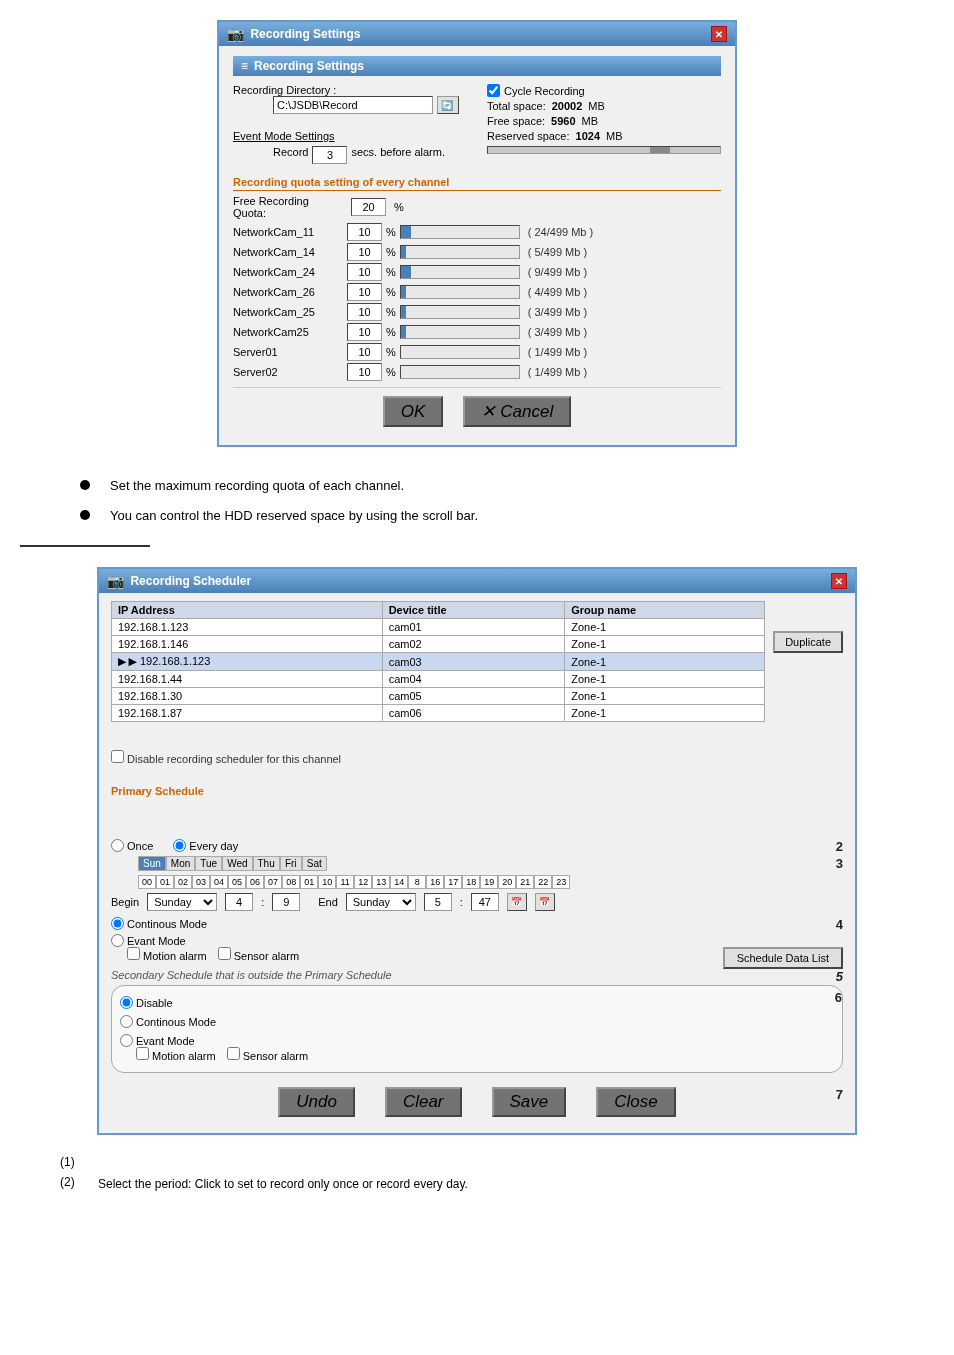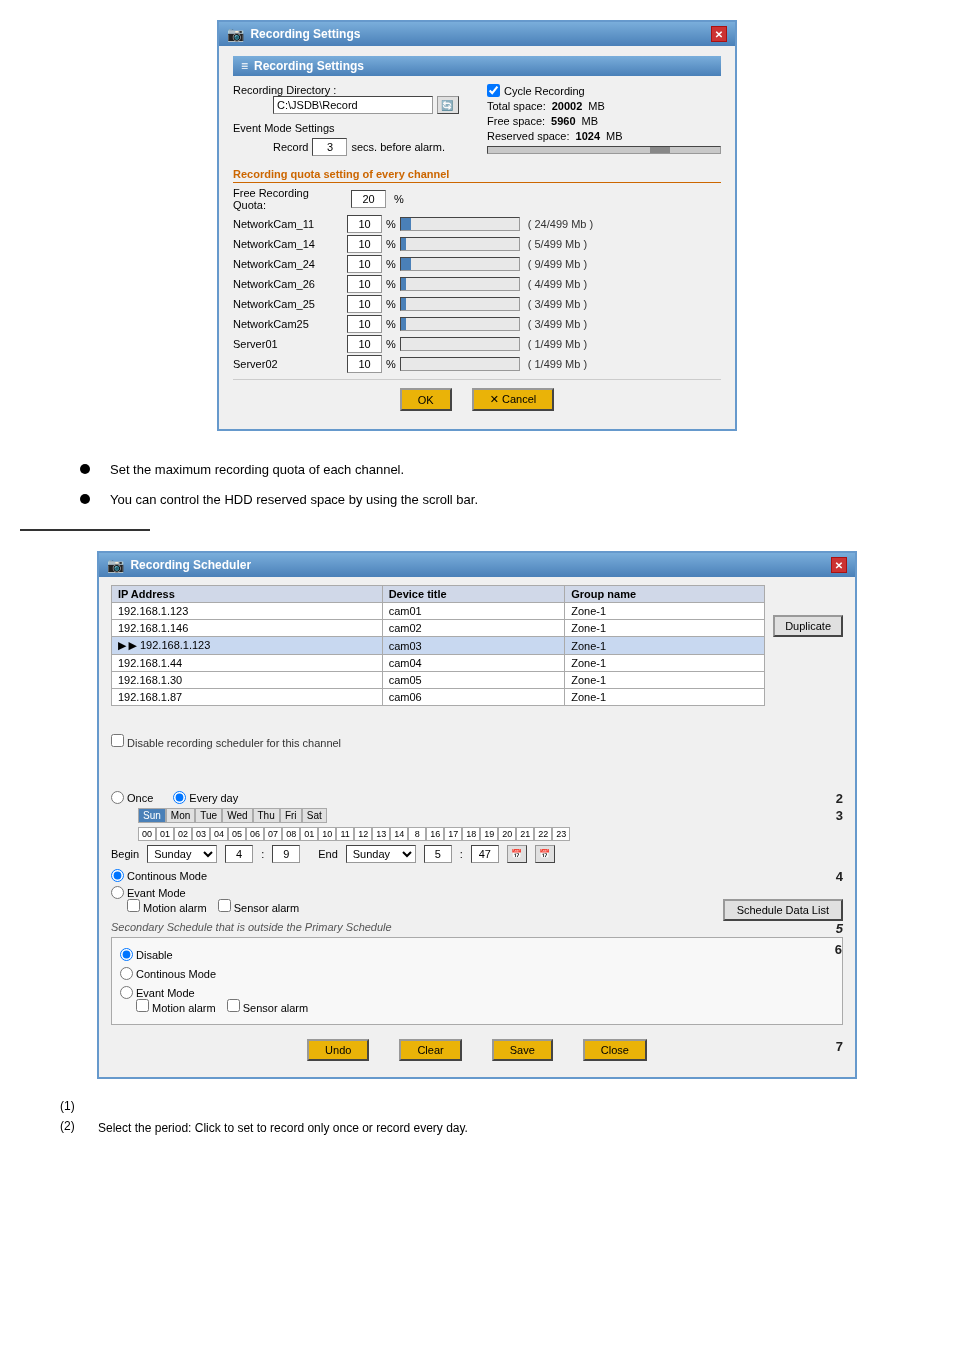--- a/index.html
+++ b/index.html
@@ -64,21 +64,20 @@
       gap: 6px;
     }
     .two-col {
       display: flex;
       gap: 20px;
     }
     .left-col { flex: 1; }
     .right-col { flex: 1; }
     .field-row {
       display: flex;
-      align-items: center;
       margin-bottom: 4px;
       gap: 4px;
       padding-left: 40px;
     }
     .field-label {
       font-size: 11px;
       color: #000;
     }
     .input-box {
       border: 1px inset #999;
@@ -183,26 +182,27 @@
       display: flex;
       justify-content: center;
       gap: 20px;
       padding: 8px;
       border-top: 1px solid #ccc;
       margin-top: 6px;
     }
     .footer-btn {
       padding: 3px 16px;
       border: 2px outset #999;
-      background: #eab308;
+      background: #737373;
       cursor: pointer;
-      font-size: 11px;
+      font-size: 17px;
       display: flex;
       align-items: center;
       gap: 4px;
+      font-style: italic;
     }
 
     
     .bullets-section {
       margin: 20px 60px;
     }
     .bullet-item {
       display: flex;
       align-items: flex-start;
       margin-bottom: 12px;
@@ -412,21 +412,21 @@
       <span>Recording Settings</span>
     </div>
 
     <div class="two-col">
       <div class="left-col">
         <div class="field-label">Recording Directory :</div>
         <div class="field-row">
           <input class="input-box input-wide" type="text" value="C:\JSDB\Record" style="">
           <div class="browse-btn">🔄</div>
         </div>
-        <div class="field-label" style="margin-top:8px; ">Event Mode Settings</div>
+        <div class="field-label" style="margin-top:16px; text-decoration:underline;">Event Mode Settings</div>
         <div class="field-row" style="margin-top:4px;">
           <span>Record</span>
           <input class="spinner-input" type="text" value="3" style="width: 35px;">
           <span>secs. before alarm.</span>
         </div>
       </div>
       <div class="right-col">
         <div class="checkbox-row">
           <input type="checkbox" checked="" style="">
           <span>Cycle Recording</span>
@@ -613,20 +613,21 @@
         <div style="display:flex; flex-direction:column; justify-content:flex-start; padding-top:30px;">
           <button class="duplicate-btn">Duplicate</button>
         </div>
       </div>
 
       <div class="disable-row">
         <input type="checkbox" style="">
         <span>Disable recording scheduler for this channel</span>
       </div>
 
+      <div class="primary-schedule-title">Primary Schedule</div>
 
       <div style="position:relative;margin-top:42px;">
         <div class="schedule-options-row">
           <label class="radio-option">
             <input type="radio" name="period" style="">
             <span>Once</span>
           </label>
           <label class="radio-option">
             <input type="radio" name="period" checked="" style="">
             <span>Every day</span>
@@ -717,21 +718,21 @@
         </div>
         <span class="num-label" style="top:0;">4</span>
       </div>
       <div style="clear:both;"></div>
 
       <div style="font-size:11px; font-style:italic; color:#555; margin-bottom:4px; position:relative;">
         <span>Secondary Schedule that is outside the Primary Schedule</span>
         <span class="num-label" style="top:0;">5</span>
       </div>
 
-      <div class="secondary-section" style="position:relative;">
+      <div class="secondary-section" style="position:relative;border-radius:13px;">
         <div class="mode-row">
           <label class="radio-option">
             <input type="radio" name="secondary-mode" checked="" style="">
             <span>Disable</span>
           </label>
         </div>
         <div class="mode-row" style="margin-top:6px;">
           <label class="radio-option">
             <input type="radio" name="secondary-mode" style="">
             <span>Continous Mode</span>

